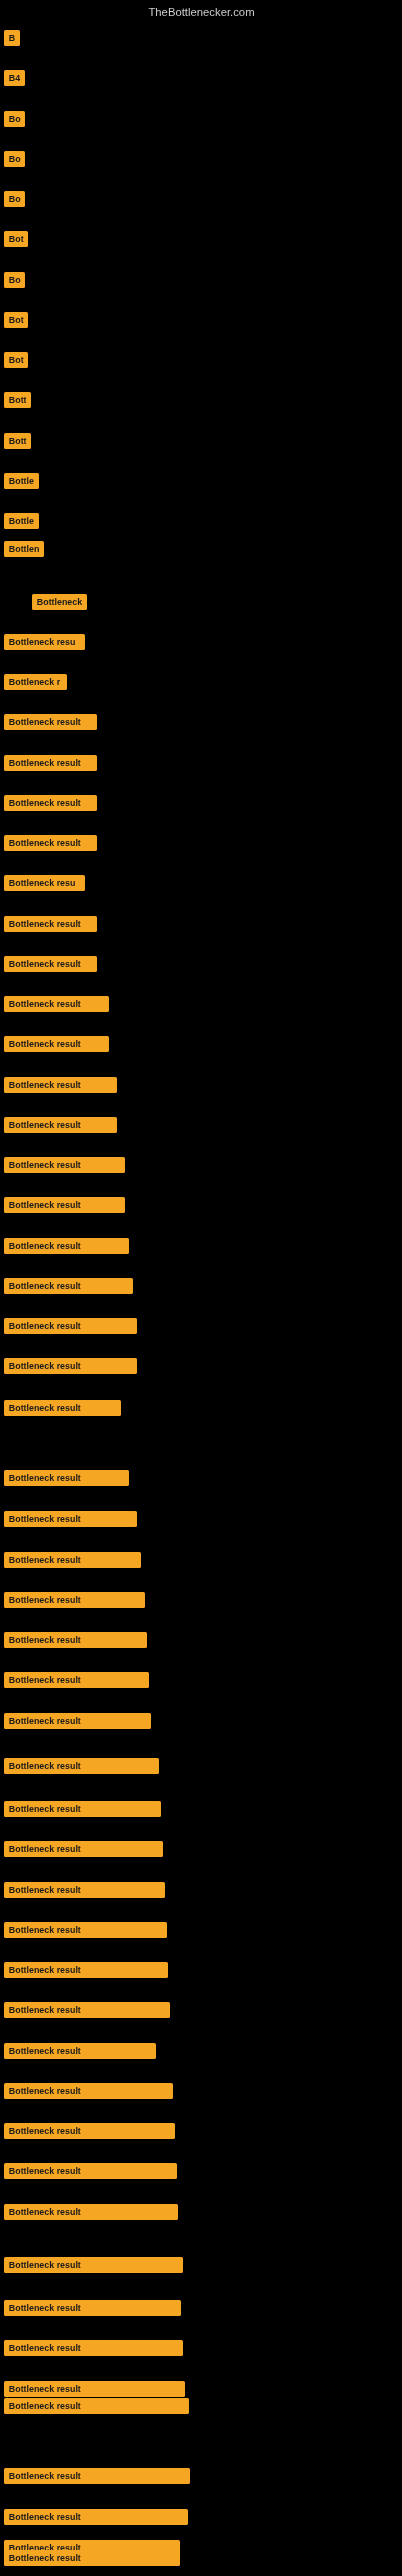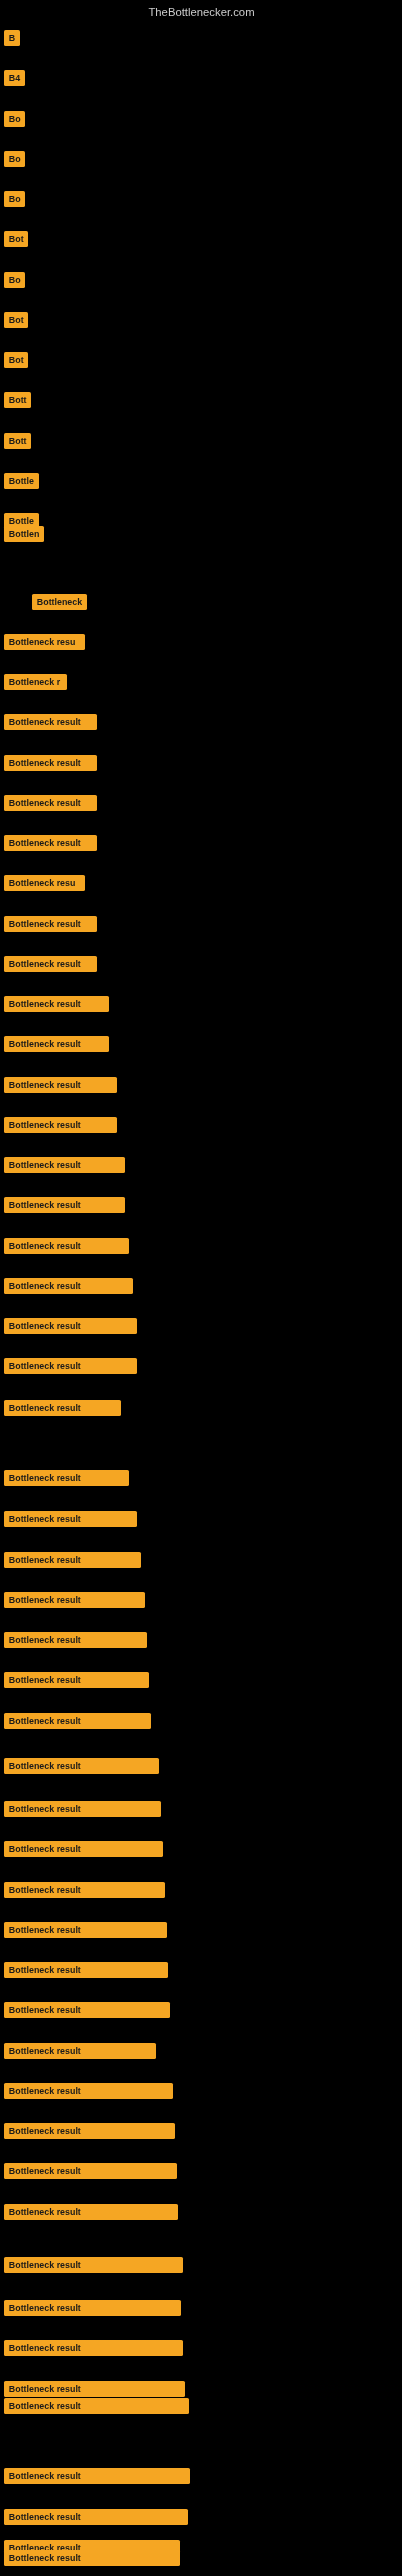--- a/index.html
+++ b/index.html
@@ -69,21 +69,21 @@
     </div>
     <div style="position: absolute; top: 411px; left: 4px; display: flex; align-items: center;">
       <span class="badge" style="min-width: 26px;">Bott</span>
     </div>
     <div style="position: absolute; top: 451px; left: 4px; display: flex; align-items: center;">
       <span class="badge" style="min-width: 32px;">Bottle</span>
     </div>
     <div style="position: absolute; top: 491px; left: 4px; display: flex; align-items: center;">
       <span class="badge" style="min-width: 32px;">Bottle</span>
     </div>
-    <div style="position: absolute; top: 504px; left: 4px; display: flex; align-items: center;">
+    <div style="position: absolute; top: 519px; left: 4px; display: flex; align-items: center;">
       <span class="badge" style="min-width: 40px;">Bottlen</span>
     </div>
     <div style="position: absolute; top: 572px; left: 4px; display: flex; align-items: flex-end; padding-left: 28px;">
       <span class="badge" style="min-width: 55px;">Bottleneck</span>
     </div>
     <div style="position: absolute; top: 612px; left: 4px; display: flex; align-items: center;">
       <span class="badge" style="min-width: 81px;">Bottleneck resu</span>
     </div>
     <div style="position: absolute; top: 652px; left: 4px; display: flex; align-items: center;">
       <span class="badge" style="min-width: 63px;">Bottleneck r</span>

